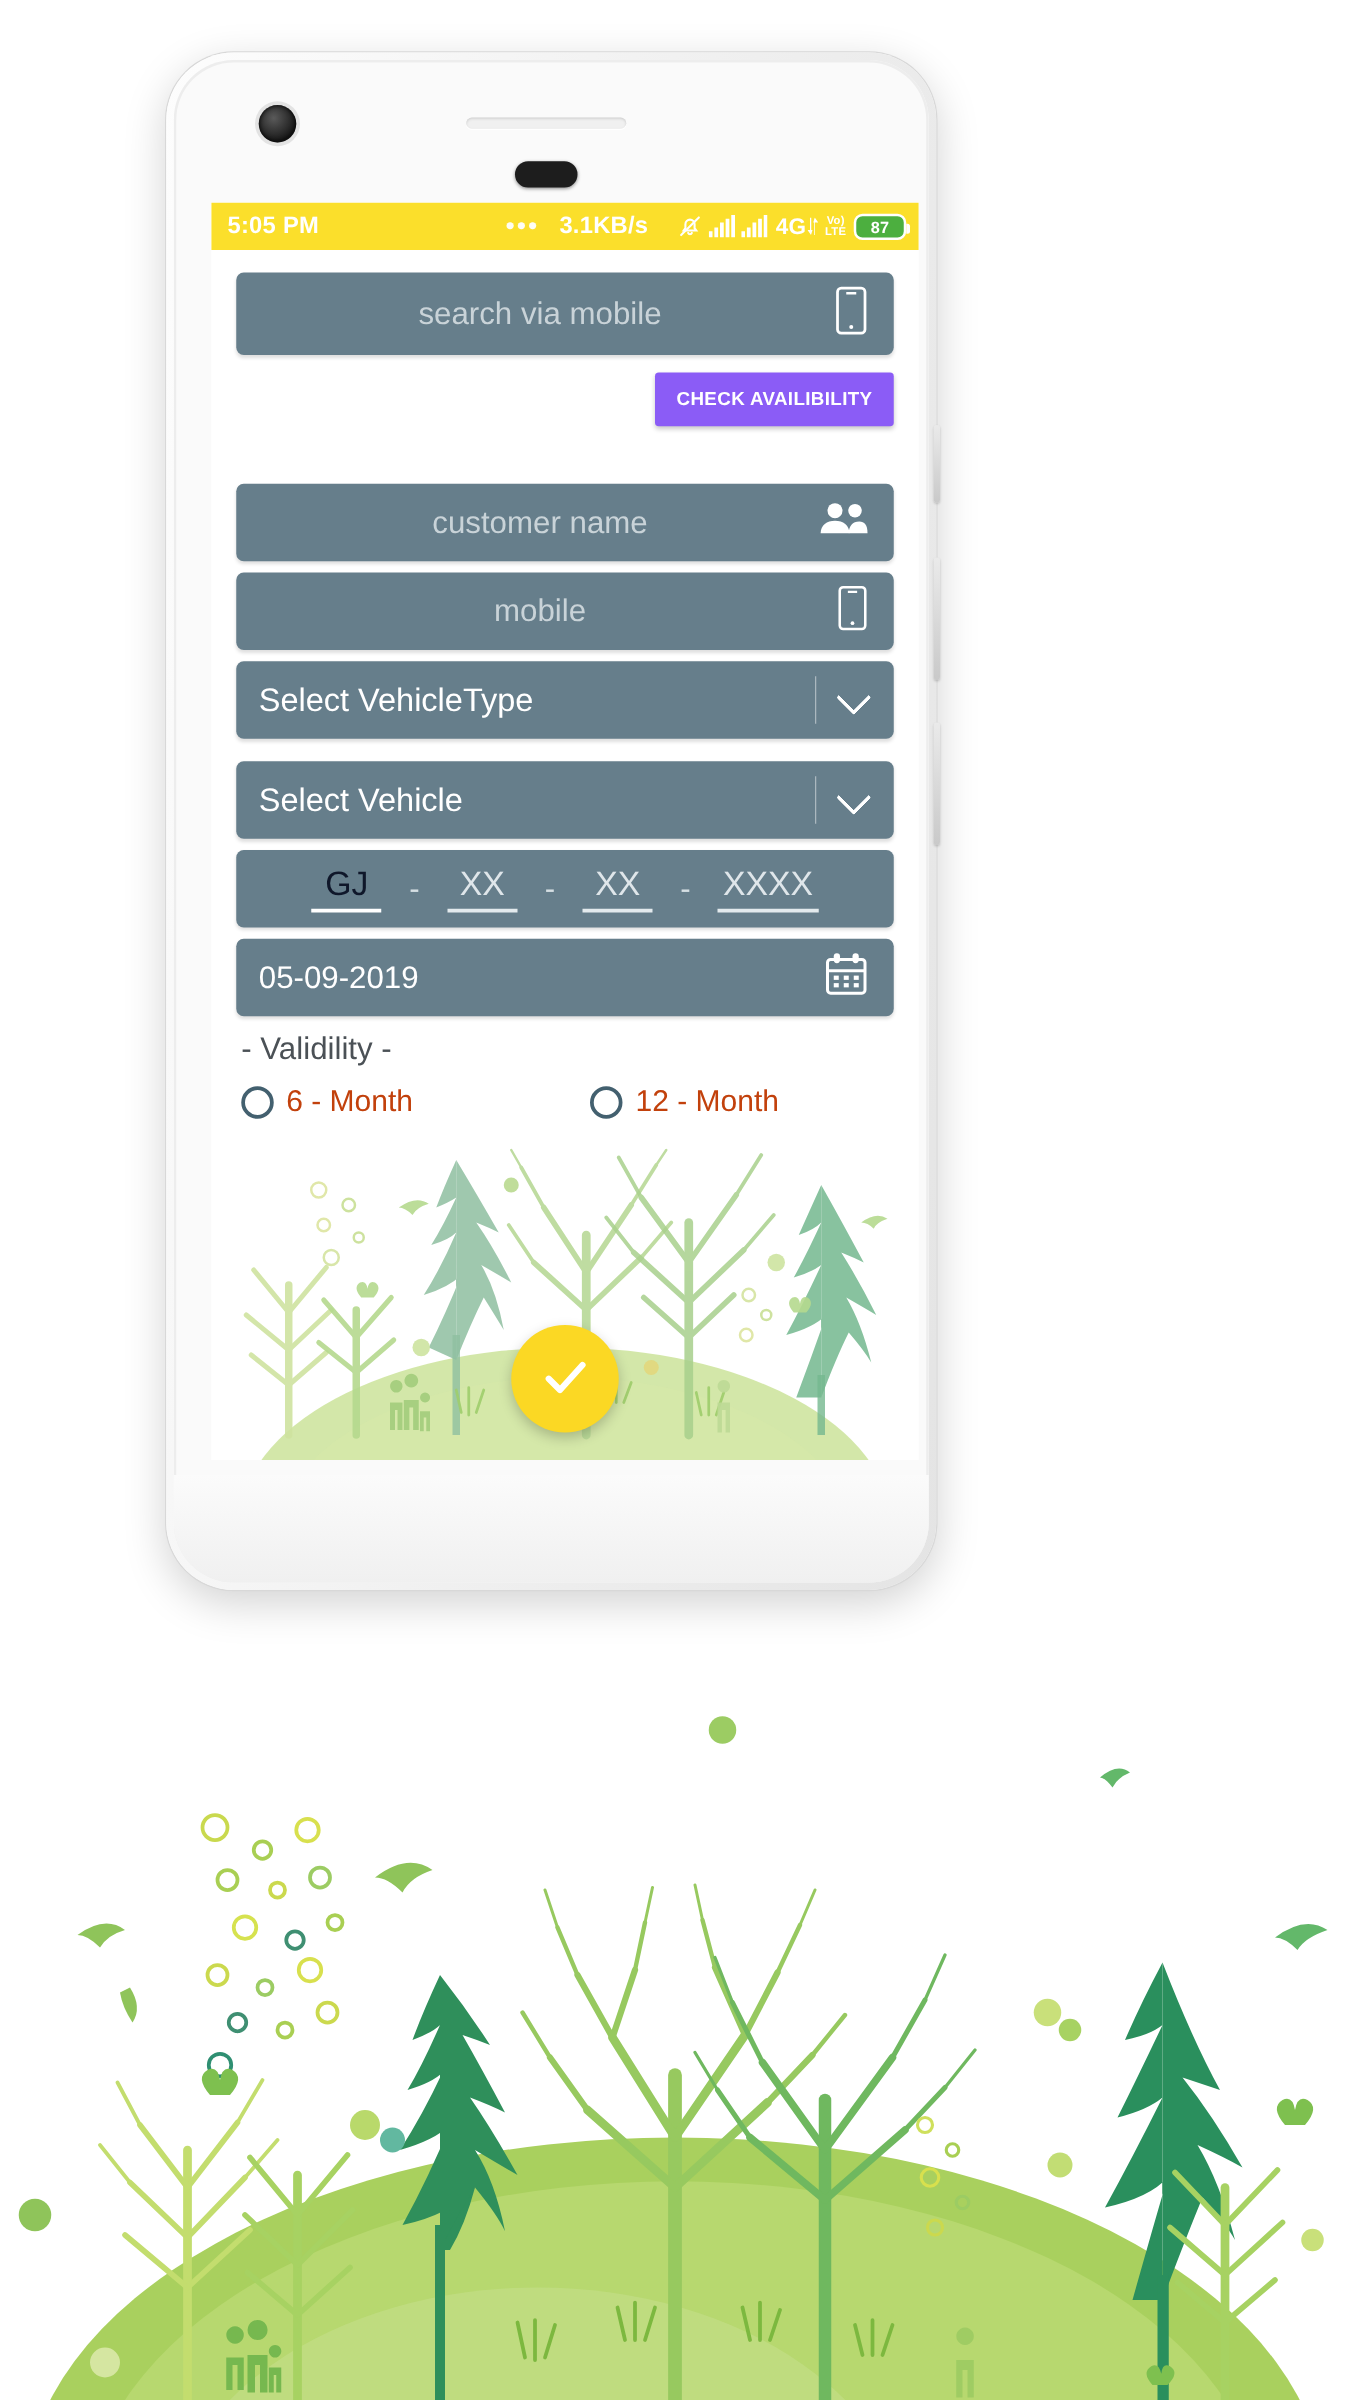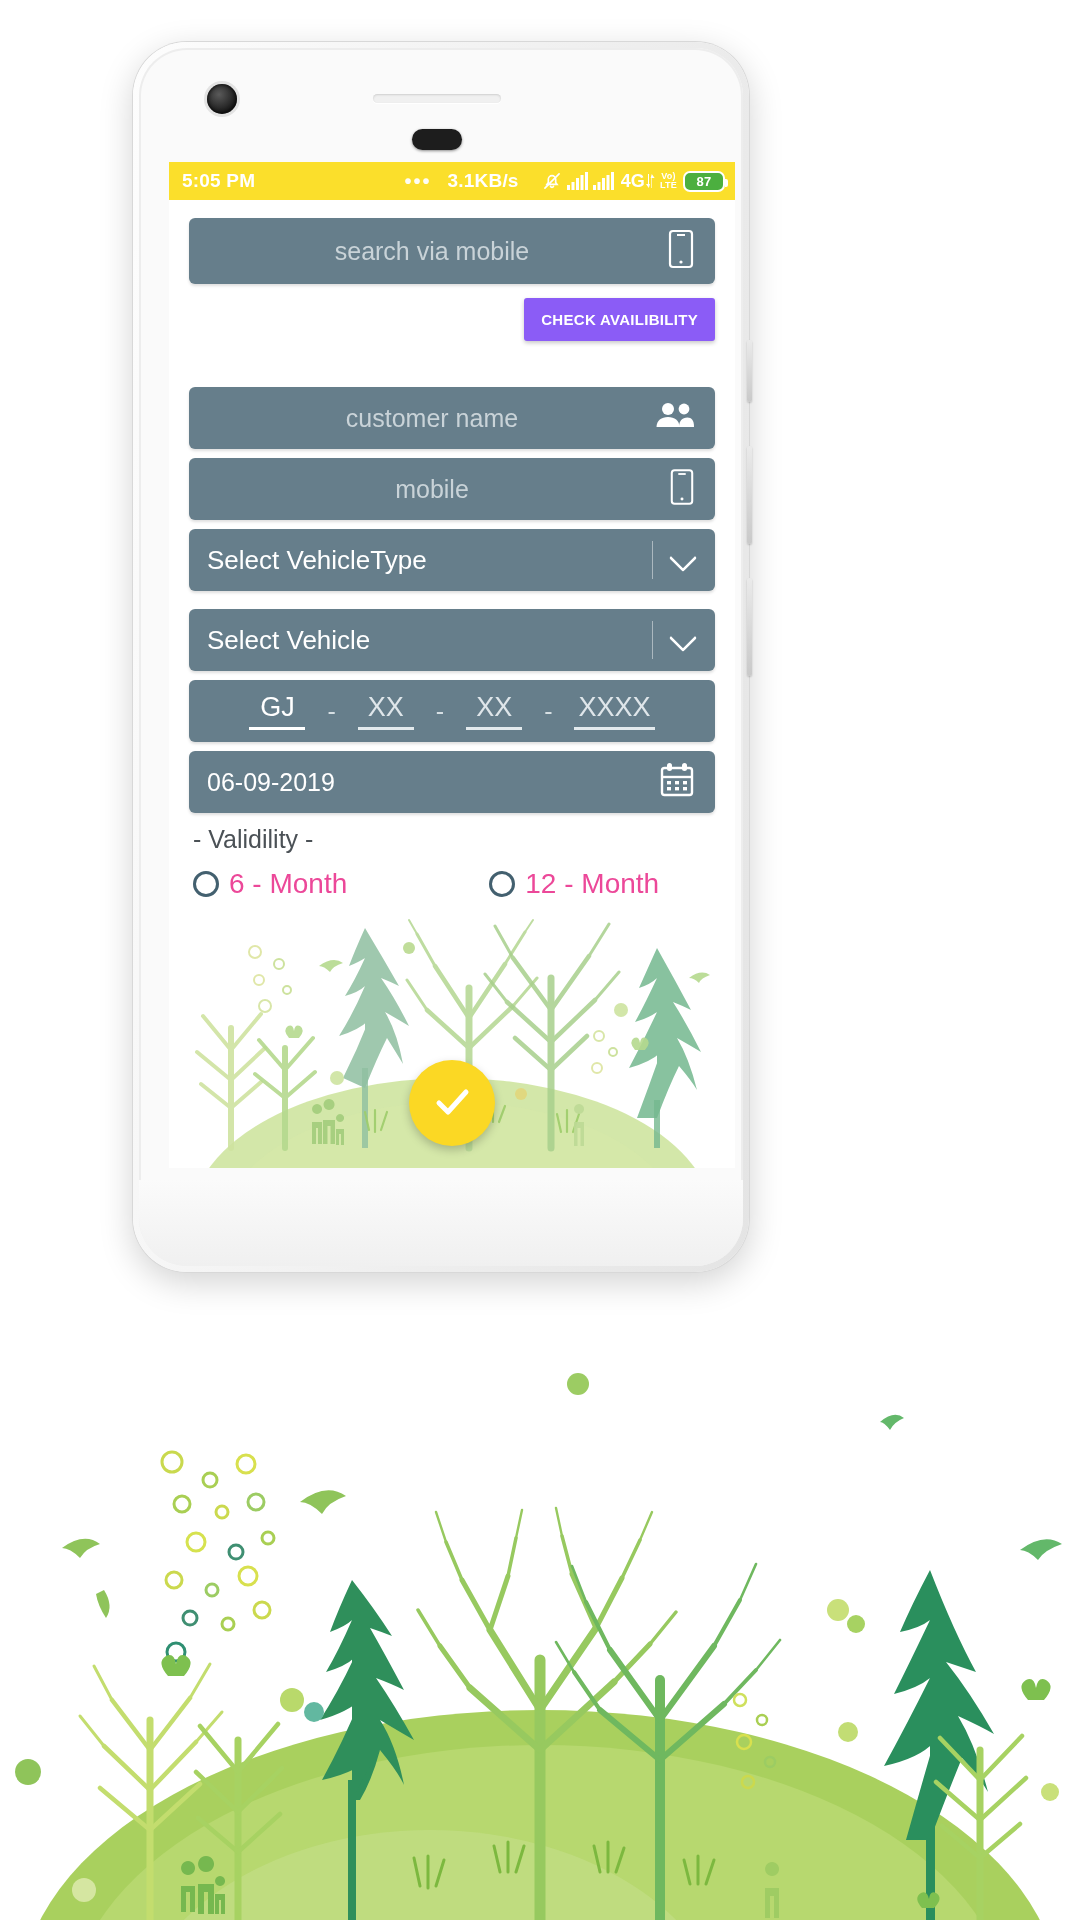--- a/index.html
+++ b/index.html
@@ -236,34 +236,34 @@
   
   .plate { justify-content: center; gap: 0; }
   .plate-seg {
     color: #dfe6ea;
     font-size: 27px;
     border-bottom: 3px solid #e3eaed;
     padding: 0 4px 4px 4px;
     min-width: 56px;
     text-align: center;
   }
-  .plate-seg.filled { color: #ffffff; border-bottom-color: #ffffff; }
+  .plate-seg.filled { color: #0f172a; border-bottom-color: #ffffff; }
   .plate-dash { color: #d6dfe3; font-size: 25px; padding: 0 22px; }
 
   
   .validity-wrap { position: relative; margin-top: 12px; padding-left: 24px; }
   .validity-title { font-size: 25px; color: #4b5156; }
   .radio-row { display: flex; align-items: center; margin-top: 14px; }
   .radio-item { display: flex; align-items: center; cursor: pointer; }
   .radio-item + .radio-item { margin-left: 142px; }
   .radio-dot {
     width: 26px; height: 26px; border-radius: 50%;
     border: 3px solid #43606f; background: transparent; margin-right: 10px;
   }
-  .radio-label { font-size: 28px; color: #ec4899; }
+  .radio-label { font-size: 24px; color: #c2410c; }
 
   
   .fab {
     position: absolute;
     left: 50%;
     bottom: 22px;
     transform: translateX(-50%);
     width: 86px; height: 86px;
     border-radius: 50%;
     background: #FBD824;
@@ -548,21 +548,21 @@
           <span class="plate-seg">XX</span>
           <span class="plate-dash">-</span>
           <span class="plate-seg">XX</span>
           <span class="plate-dash">-</span>
           <span class="plate-seg">XXXX</span>
         </div>
 
         <div class="fgap"></div>
 
         <div class="field">
-          <span class="val">06-09-2019</span>
+          <span class="val">05-09-2019</span>
           <span class="ico">
             <svg width="36" height="36" viewBox="0 0 36 36" fill="none" stroke="#ffffff" stroke-width="2.4">
               <rect x="3" y="6" width="30" height="27" rx="2.5"></rect>
               <line x1="3" y1="15" x2="33" y2="15"></line>
               <rect x="8" y="1" width="5" height="8" rx="2.5" fill="#ffffff" stroke="none"></rect>
               <rect x="23" y="1" width="5" height="8" rx="2.5" fill="#ffffff" stroke="none"></rect>
               <g fill="#ffffff" stroke="none">
                 <rect x="8" y="19" width="4" height="3.4"></rect>
                   <rect x="16" y="19" width="4" height="3.4"></rect>
                   <rect x="24" y="19" width="4" height="3.4"></rect>

